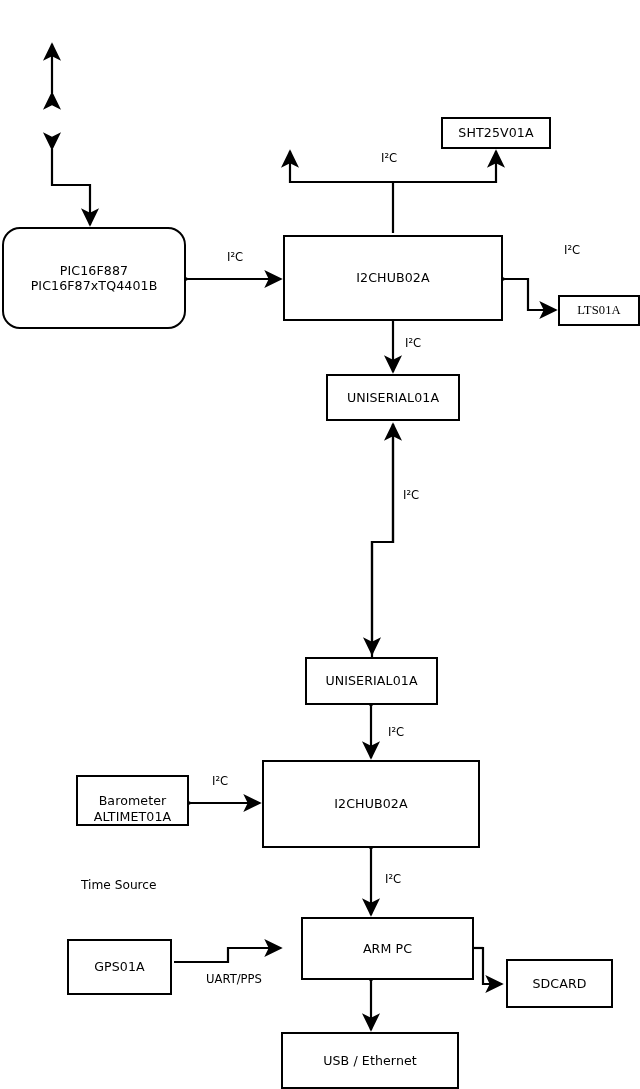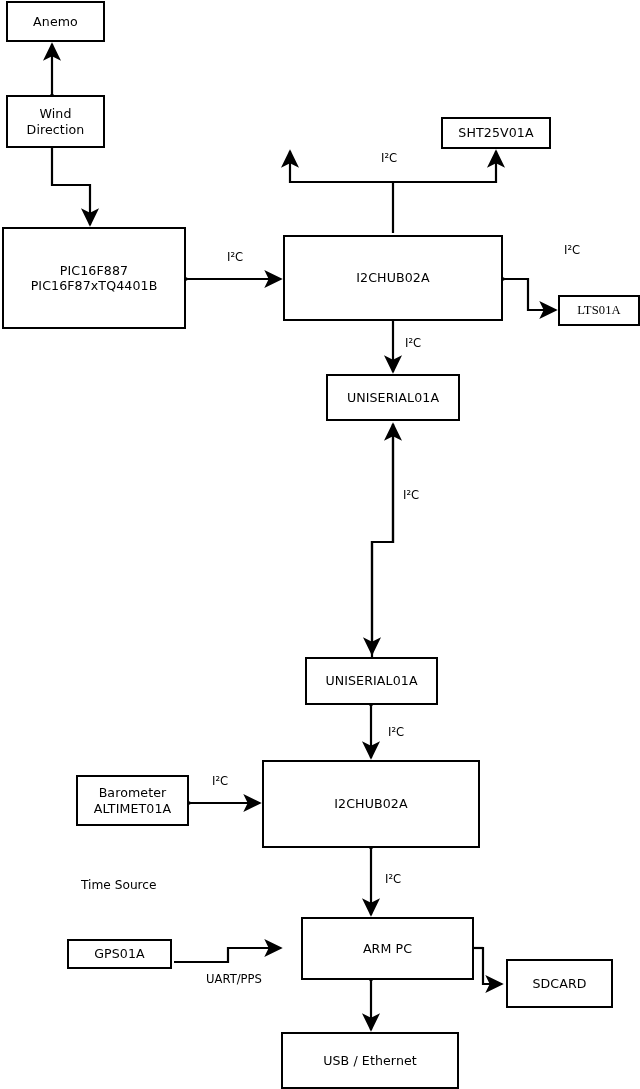--- a/index.html
+++ b/index.html
@@ -68,30 +68,23 @@
 
       <path d="M174,962 L228,962 L228,948 L281,948"></path>
 
       <path d="M460,948 L483,948 L483,984 L502,984"></path>
     </g>
     <g stroke="#000" stroke-width="2.2" fill="none" marker-start="url(#ah)">
       <path d="M460,948 L483,948"></path>
     </g>
   </svg>
 
-  <div class="node" style="left:6px;top:1px;width:99px;height:41px;">
-    <span>Anemo</span>
-  </div>
 
-  <div class="node" style="left:6px;top:95px;width:99px;height:53px;">
-    <span>Wind
-Direction</span>
-  </div>
 
-  <div class="node" style="left:2px;top:227px;width:184px;height:102px;">
+  <div class="node" style="left:2px;top:227px;width:184px;height:102px;border-radius:18px;">
     <span>PIC16F887
 PIC16F87xTQ4401B</span>
   </div>
 
 
   <div class="node" style="left:441px;top:117px;width:110px;height:32px;text-align:center;">
     <span>SHT25V01A</span>
   </div>
 
   <div class="node" style="left:283px;top:235px;width:220px;height:86px;">
@@ -107,26 +100,26 @@
   </div>
 
   <div class="node" style="left:305px;top:657px;width:133px;height:48px;">
     <span>UNISERIAL01A</span>
   </div>
 
   <div class="node" style="left:262px;top:760px;width:218px;height:88px;">
     <span>I2CHUB02A</span>
   </div>
 
-  <div class="node" style="left:76px;top:775px;width:113px;height:51px;">
+  <div class="node" style="left:76px;top:775px;width:113px;height:51px;align-items:flex-end;">
     <span>Barometer
 ALTIMET01A</span>
   </div>
 
-  <div class="node" style="left:67px;top:939px;width:105px;height:30px;">
+  <div class="node" style="left:67px;top:939px;width:105px;height:56px;">
     <span>GPS01A</span>
   </div>
 
   <div class="node" style="left:285px;top:917px;width:173px;height:63px;margin-left:16px;">
     <span>ARM PC</span>
   </div>
 
   <div class="node" style="left:281px;top:1032px;width:178px;height:57px;">
     <span>USB / Ethernet</span>
   </div>

